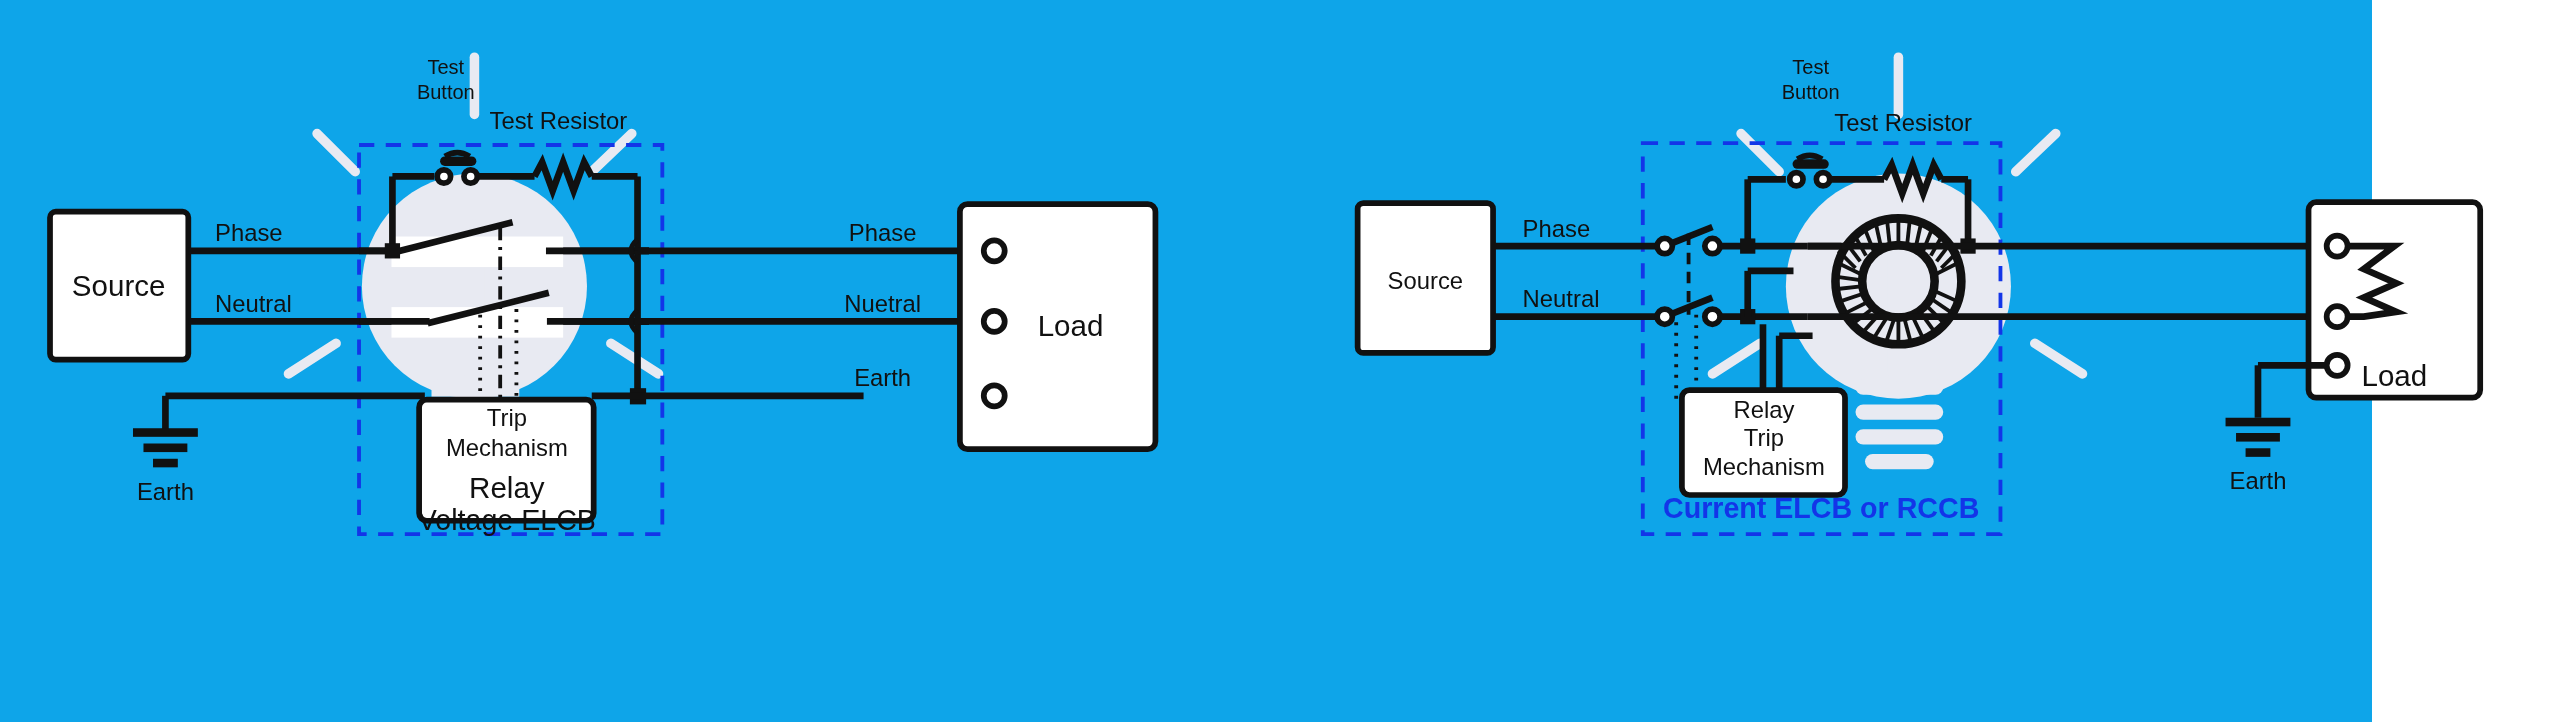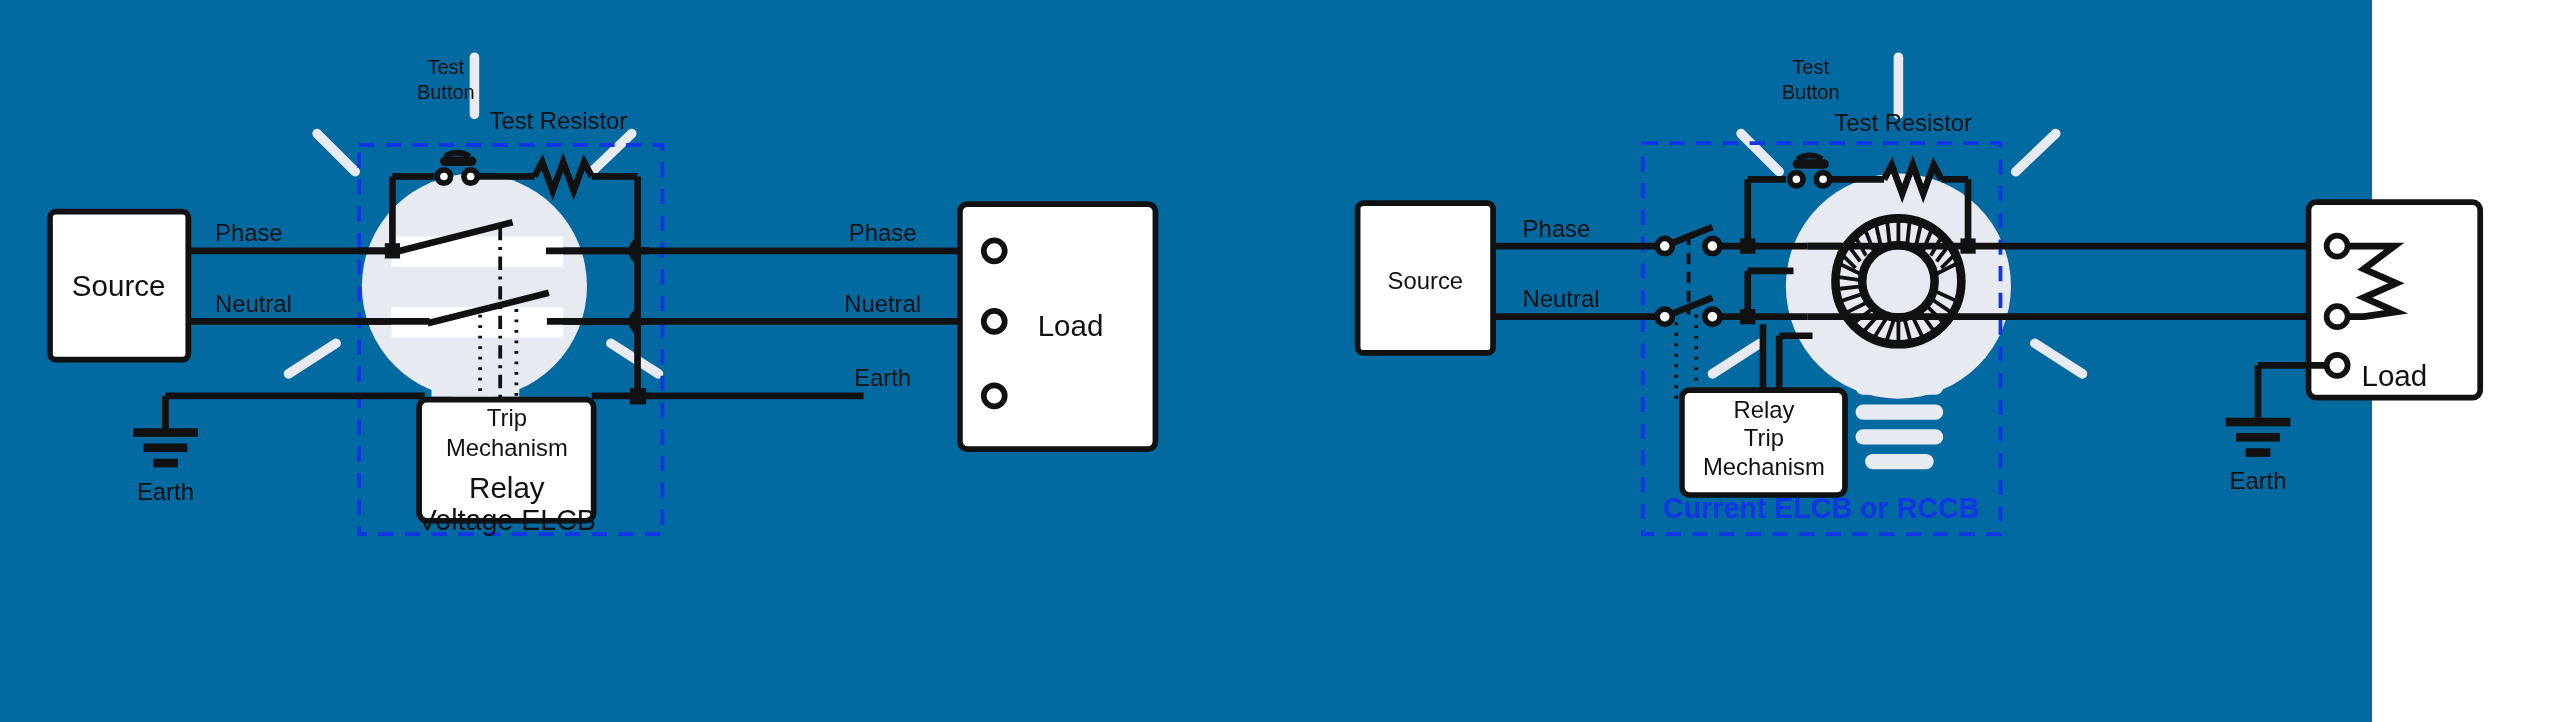--- a/index.html
+++ b/index.html
@@ -1,17 +1,17 @@
 <!DOCTYPE html>
 <html><head>
 <meta charset="utf-8">
 <style>
   html,body{margin:0;padding:0;background:#ffffff;}
   body{width:2576px;height:722px;font-family:"Liberation Sans",sans-serif;overflow:hidden;}
-  #stage{position:relative;width:2372px;height:722px;background:#0369a1;}
+  #stage{position:relative;width:2372px;height:722px;background:#0ea5e9;}
   svg.diagram{position:absolute;top:0;left:0;width:2576px;height:722px;}
   .wire{stroke:#111;stroke-width:7;fill:none;stroke-linecap:butt;}
   .wire-thin{stroke:#111;stroke-width:5;fill:none;}
   .box{fill:#fff;stroke:#111;stroke-width:6;}
   .term{fill:#fff;stroke:#111;stroke-width:6;}
   .dashbox{fill:none;stroke:#1335e8;stroke-width:4;stroke-dasharray:16 12;}
   .lbl{font-family:"Liberation Sans",sans-serif;fill:#111;font-size:25px;}
   .lbl-big{font-family:"Liberation Sans",sans-serif;fill:#111;font-size:31px;}
   .lbl-sm{font-family:"Liberation Sans",sans-serif;fill:#111;font-size:21px;}
   .lbl-blue{font-family:"Liberation Sans",sans-serif;fill:#1335e8;font-size:30px;font-weight:bold;}

